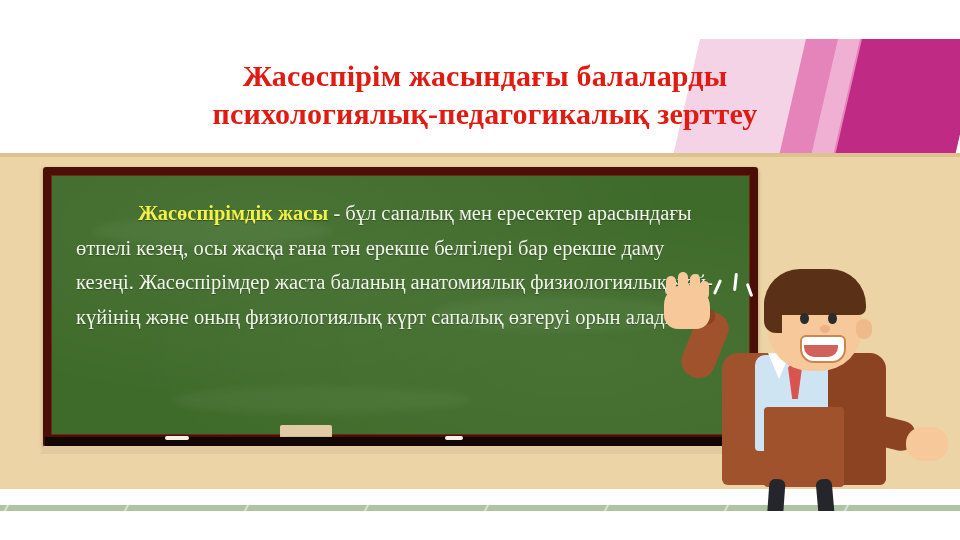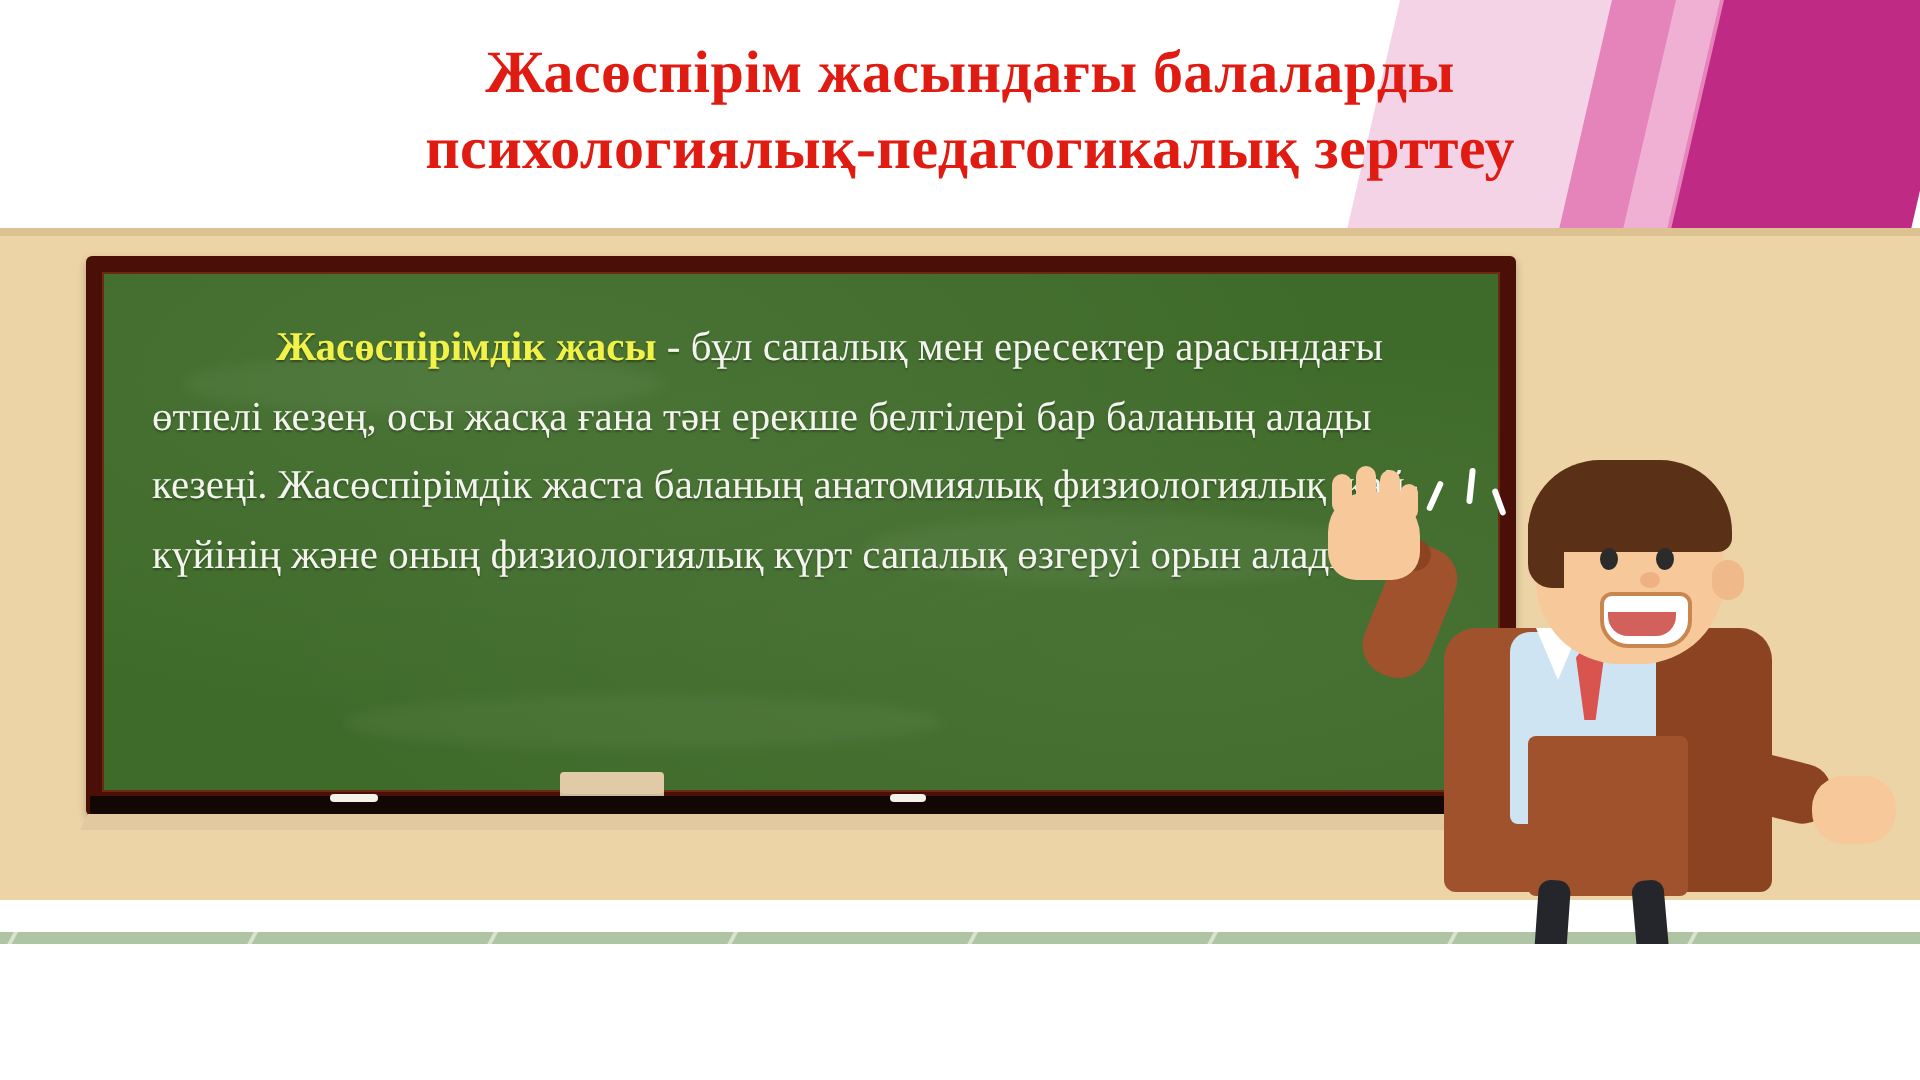--- a/index.html
+++ b/index.html
@@ -2,21 +2,21 @@
 <html><head>
 <meta charset="utf-8">
 <style>
   html,body{margin:0;padding:0;}
   body{
     width:960px;height:540px;overflow:hidden;
     background:#ffffff;
     font-family:"Liberation Serif", serif;
     position:relative;
   }
-  #slide{position:absolute;inset:0;width:960px;height:472px;overflow:hidden;background:#fff;}
+  #slide{position:absolute;inset:0;width:960px;height:472px;overflow:hidden;background:#fff;margin-top:39px;}
 
   
   .ribbon{position:absolute;top:0;}
   .ribbon-a{left:806px;width:170px;height:118px;
     background:#e583bb;
     transform:skewX(-13deg);transform-origin:top left;}
   .ribbon-b{left:862px;width:120px;height:118px;
     background:#bf2a85;
     transform:skewX(-13deg);transform-origin:top left;}
   .ribbon-c{left:838px;width:22px;height:118px;
@@ -168,22 +168,22 @@
 
   <div class="board-frame">
     <div class="board-inner">
       <div class="board-smudge" style="left:40px;top:40px;width:240px;height:30px;"></div>
       <div class="board-smudge" style="left:380px;top:120px;width:260px;height:36px;"></div>
       <div class="board-smudge" style="left:120px;top:210px;width:300px;height:28px;"></div>
 
       <div class="board-text">
         <span class="indent"></span><span class="lead">Жасөспірімдік жасы</span><span> - бұл сапалық мен</span>
         <span>ересектер арасындағы өтпелі кезең, осы жасқа</span>
-        <span>ғана тән ерекше белгілері бар баланың алады</span>
-        <span>кезеңі. Жасөспірімдік жаста баланың</span>
+        <span>ғана тән ерекше белгілері бар ерекше даму</span>
+        <span>кезеңі. Жасөспірімдер жаста баланың</span>
         <span>анатомиялық физиологиялық жай-күйінің және</span>
         <span>оның физиологиялық күрт сапалық өзгеруі орын</span>
         <span>алады.</span>
       </div>
     </div>
   </div>
 
   <div class="eraser"></div>
   <div class="board-ledge"></div>
   <div class="board-ledge-lip"></div>

